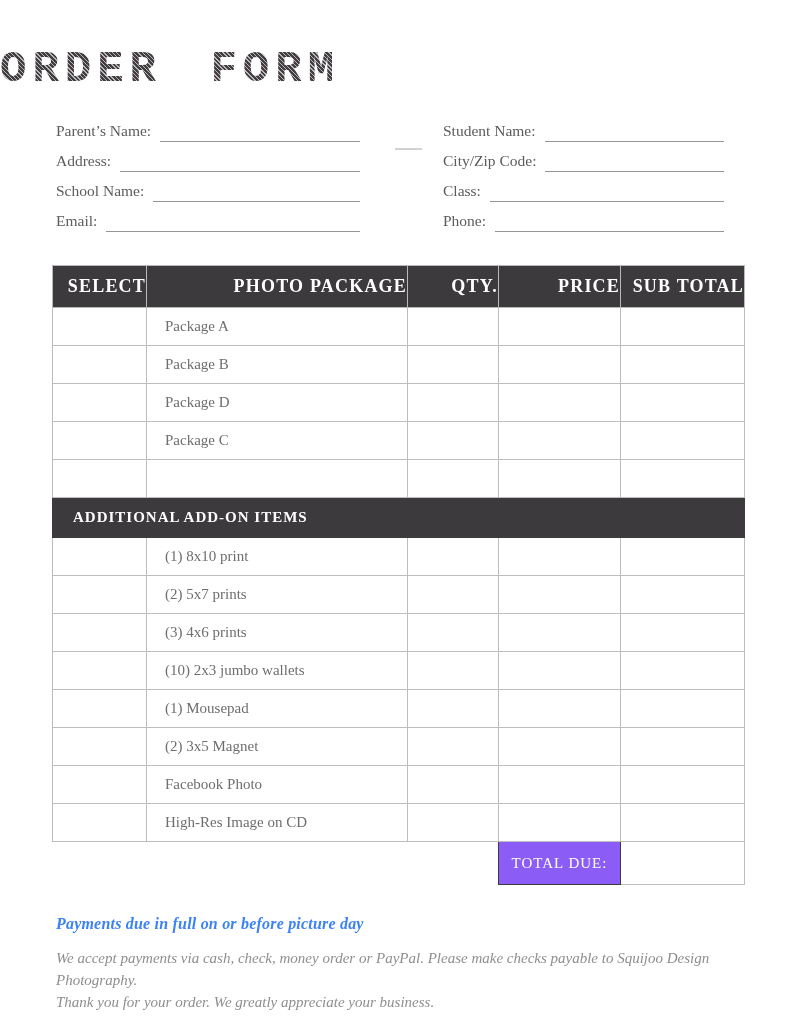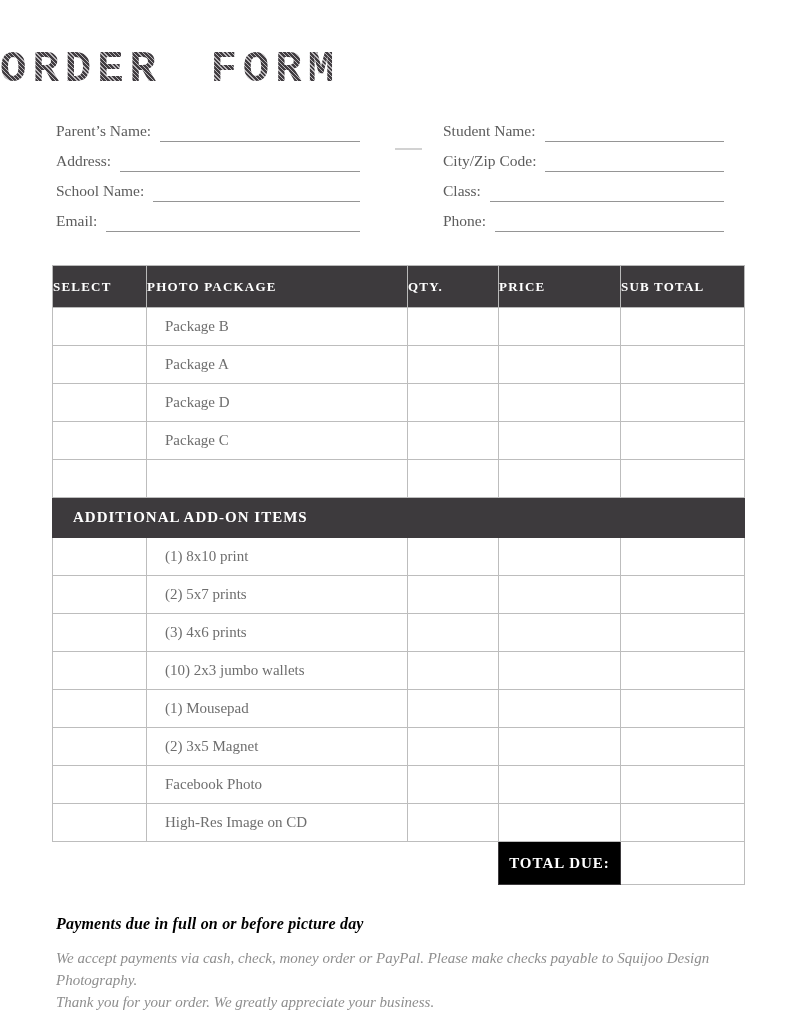--- a/index.html
+++ b/index.html
@@ -70,25 +70,25 @@
   }
   .otable col.c1 { width: 94px; }
   .otable col.c2 { width: 261px; }
   .otable col.c3 { width: 91px; }
   .otable col.c4 { width: 122px; }
   .otable col.c5 { width: 124px; }
 
   .otable th {
     background: #3d3a3d;
     color: #ffffff;
-    font-size: 13px;
+    font-size: 18px;
     font-weight: bold;
     letter-spacing: 1.2px;
     height: 42px;
-    text-align: left;
+    text-align: right;
     border: 1px solid #b9b9b9;
   }
   .otable td {
     border: 1px solid #bdbdbd;
     height: 38px;
     background: #fff;
     font-size: 15px;
     color: #6e6e6e;
   }
   .otable td.item-name { padding-left: 18px; text-align: left; }
@@ -99,36 +99,36 @@
     font-weight: bold;
     font-size: 15px;
     letter-spacing: 1px;
     height: 40px;
     padding-left: 20px;
     border: 1px solid #3d3a3d;
   }
   .total-row td { height: 43px; }
   .total-row .spacer { border: none; background: transparent; }
   .total-row .total-label {
-    background: #000000;
+    background: #8b5cf6;
     color: #fff;
-    font-weight: bold;
+    font-weight: normal;
     font-size: 15px;
     letter-spacing: 1px;
     text-align: center;
     border: 1px solid #3d3a3d;
   }
 
   
   .footer { margin: 21px 52px 0 56px; }
   .pay-heading {
     font-size: 16px;
     font-weight: bold;
     font-style: italic;
-    color: #000000;
+    color: #3b82f6;
     letter-spacing: 0.2px;
     margin-top: 30px;
   }
   .pay-body {
     margin-top: 15px;
     font-size: 15px;
     font-style: italic;
     color: #8e8e8e;
     line-height: 1.45;
   }
@@ -196,28 +196,28 @@
         <th>SELECT</th>
         <th>PHOTO PACKAGE</th>
         <th>QTY.</th>
         <th>PRICE</th>
         <th>SUB TOTAL</th>
       </tr>
     </thead>
     <tbody>
       <tr>
         <td></td>
+        <td class="item-name">Package A</td>
+        <td></td>
+        <td></td>
+        <td></td>
+      </tr>
+      <tr>
+        <td></td>
         <td class="item-name">Package B</td>
-        <td></td>
-        <td></td>
-        <td></td>
-      </tr>
-      <tr>
-        <td></td>
-        <td class="item-name">Package A</td>
         <td></td>
         <td></td>
         <td></td>
       </tr>
       <tr>
         <td></td>
         <td class="item-name">Package D</td>
         <td></td>
         <td></td>
         <td></td>

